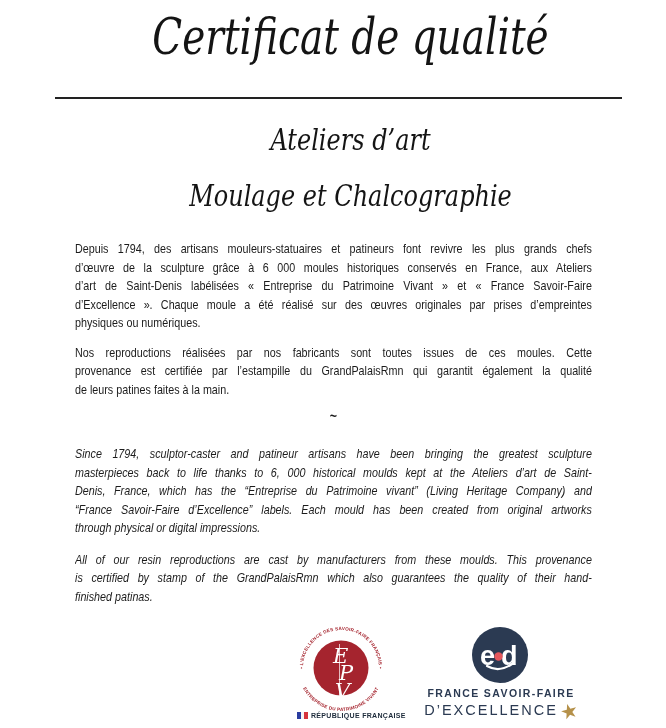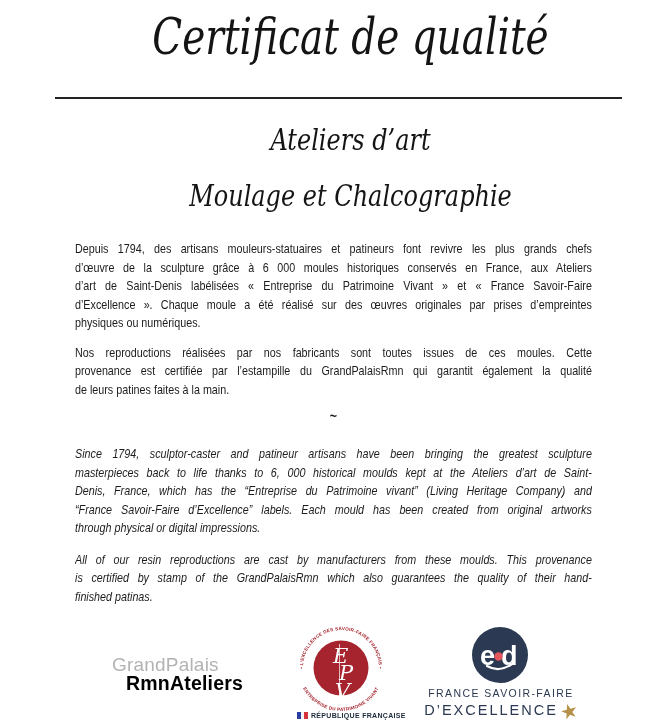--- a/index.html
+++ b/index.html
@@ -51,21 +51,21 @@
   .epv-rf{position:absolute;left:297px;top:712px;display:flex;align-items:center;gap:3px;}
   .flag{display:inline-flex;width:11px;height:7px;}
   .flag span{flex:1;}
   .flag .b{background:#2a3da0;}
   .flag .w{background:#f4f4f4;}
   .flag .r{background:#d6343c;}
   .rf-text{font-size:7px;font-weight:700;color:#1c2a3a;letter-spacing:0.3px;white-space:nowrap;}
   
   .ed-svg{position:absolute;left:471px;top:626px;}
   .fsf-line1{position:absolute;left:425px;top:687px;width:152px;text-align:center;
-    font-size:10.5px;font-weight:400;letter-spacing:1.4px;color:#2b3a52;white-space:nowrap;}
+    font-size:10.5px;font-weight:700;letter-spacing:1.4px;color:#2b3a52;white-space:nowrap;}
   .fsf-line2{position:absolute;left:422px;top:699px;width:160px;text-align:center;
     font-size:14.5px;font-weight:400;letter-spacing:2px;color:#2b3a52;white-space:nowrap;}
   .star{display:inline-block;color:#b5914a;font-size:20px;transform:rotate(-15deg);
         vertical-align:-3px;margin-left:2px;}
 </style>
 </head>
 <body>
 
 <div class="page">
 
@@ -103,24 +103,20 @@
     </div>
 
     <div class="para en p4">
       <div class="line">All of our resin reproductions are cast by manufacturers from these moulds. This provenance</div>
       <div class="line">is certified by stamp of the GrandPalaisRmn which also guarantees the quality of their hand-</div>
       <div class="line last">finished patinas.</div>
     </div>
 
   </div>
 
-  <div class="gp-logo">
-    <div class="gp-line1">GrandPalais</div>
-    <div class="gp-line2">RmnAteliers</div>
-  </div>
 
   <svg class="epv-svg" width="94" height="94" viewBox="0 0 94 94">
     <defs>
       <path id="epvTopArc" d="M 9,47 A 38,38 0 0 1 85,47" fill="none"></path>
       <path id="epvBottomArc" d="M 4,47 A 43,43 0 0 0 90,47" fill="none"></path>
     </defs>
     <circle cx="47" cy="47" r="27.5" fill="#a5242e"></circle>
     <text class="epv-arc">
       <textPath href="#epvTopArc" startOffset="50%" text-anchor="middle">•  L’EXCELLENCE DES SAVOIR-FAIRE FRANÇAIS  •</textPath>
     </text>

